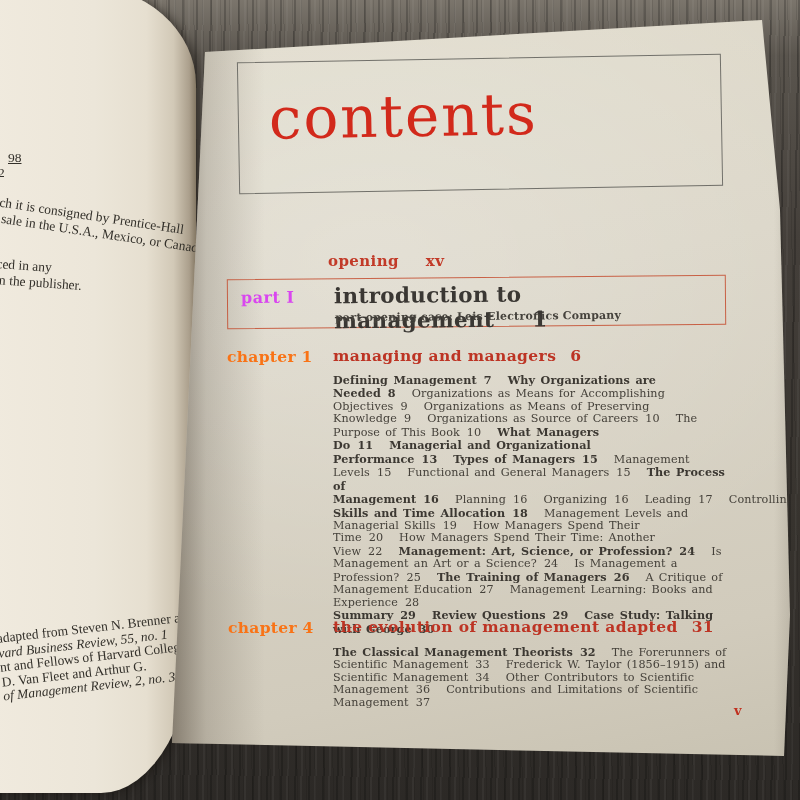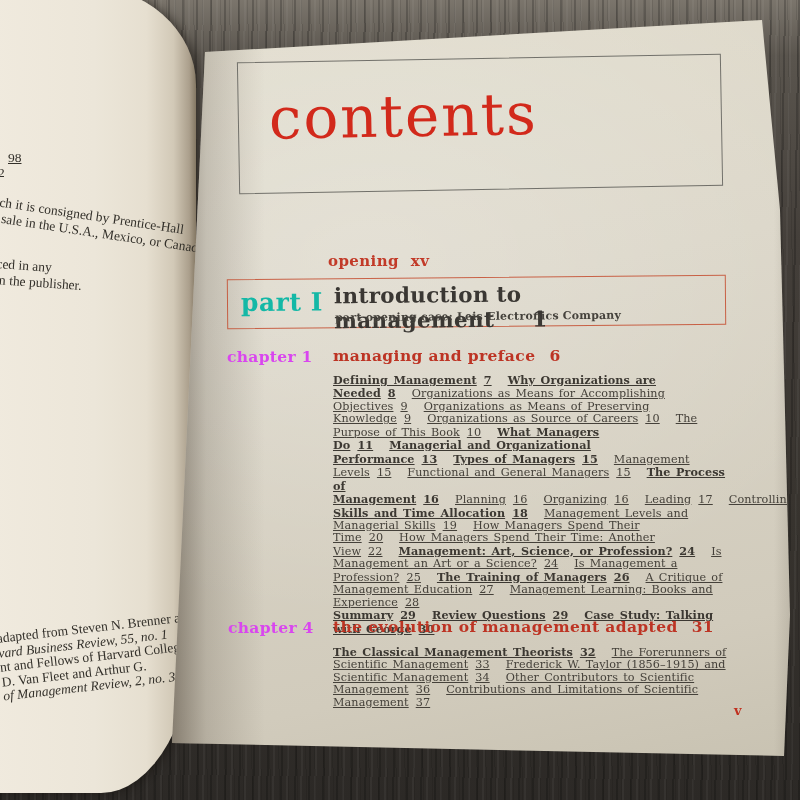--- a/index.html
+++ b/index.html
@@ -65,42 +65,42 @@
     border:1px solid #71706a; transform:rotate(-1deg);
     background:rgba(255,255,255,.03);
   }
   .contents-title{
     position:absolute; left:30px; top:22px;
     font-size:58px; letter-spacing:2px; color:#d2291b; font-weight:500;
   }
 
   
   .preface-row{position:absolute; left:328px; top:252px; font-size:15px; font-weight:bold; color:#c23a28; letter-spacing:.4px;}
-  .preface-row .pgnum{margin-left:12px;}
+  .preface-row .pgnum{margin-left:27px;}
 
   
   .part-box{
     position:absolute; left:227px; top:277px; width:497px; height:48px;
     border:1px solid rgba(196,75,46,.85); transform:rotate(-0.5deg);
   }
-  .part-label{position:absolute; left:13px; top:8px; font-size:25px; font-weight:bold; color:#14b8a6; letter-spacing:.5px;}
+  .part-label{position:absolute; left:13px; top:8px; font-size:16px; font-weight:bold; color:#d946ef; letter-spacing:.5px;}
   .part-title{position:absolute; left:106px; top:4px; font-size:21.5px; font-weight:bold; color:#3a3733; letter-spacing:.3px;}
   .part-title .pgnum{margin-left:38px;}
   .part-case{position:absolute; left:107px; top:32px; font-size:11px; font-weight:bold; color:#45423c; letter-spacing:.2px;}
 
   
-  .chapter-label{position:absolute; font-size:15.5px; font-weight:bold; color:#d946ef; letter-spacing:.3px;text-align:right;}
+  .chapter-label{position:absolute; font-size:15.5px; font-weight:bold; color:#f97316; letter-spacing:.3px;text-align:right;}
   .chapter-title{position:absolute; font-size:15.5px; font-weight:bold; color:#bd3424; letter-spacing:.4px;}
   .chapter-title .pgnum{margin-left:14px;}
   .entries{
     position:absolute; left:333px; width:394px;
     font-size:11.2px; line-height:12.45px; color:#45413a;
     letter-spacing:.1px; word-spacing:1.5px; text-align:left;
   }
-  .entry{margin-right:16px; white-space:normal;text-decoration:underline;}
+  .entry{margin-right:16px; white-space:normal;}
   .entry.b{font-weight:bold; color:#3c3832;}
   .entry .pg{margin-left:7px;}
 
   .folio{position:absolute; left:734px; top:703px; font-size:13px; font-weight:bold; color:#c0301f;}
 </style>
 </head>
 <body>
 
 <div class="left-page"></div>
 
@@ -143,21 +143,21 @@
     <div class="part-box">
       <div class="part-label">part I</div>
       <div class="part-title">
         <span>introduction to management</span><span class="pgnum">1</span>
       </div>
       <div class="part-case">part opening case: Leis Electronics Company</div>
     </div>
 
     <div class="chapter-label" style="left:227px; top:347px;">chapter 1</div>
     <div class="chapter-title" style="left:333px; top:346px;">
-      <span>managing and preface</span><span class="pgnum">6</span>
+      <span>managing and managers</span><span class="pgnum">6</span>
     </div>
     <div class="entries" style="top:374px;"><span class="entry b"><span>Defining Management</span><span class="pg">7</span></span><span class="entry b"><span>Why Organizations are Needed</span><span class="pg">8</span></span><span class="entry"><span>Organizations as Means for Accomplishing Objectives</span><span class="pg">9</span></span><span class="entry"><span>Organizations as Means of Preserving Knowledge</span><span class="pg">9</span></span><span class="entry"><span>Organizations as Source of Careers</span><span class="pg">10</span></span><span class="entry"><span>The Purpose of This Book</span><span class="pg">10</span></span><span class="entry b"><span>What Managers Do</span><span class="pg">11</span></span><span class="entry b"><span>Managerial and Organizational Performance</span><span class="pg">13</span></span><span class="entry b"><span>Types of Managers</span><span class="pg">15</span></span><span class="entry"><span>Management Levels</span><span class="pg">15</span></span><span class="entry"><span>Functional and General Managers</span><span class="pg">15</span></span><span class="entry b"><span>The Process of Management</span><span class="pg">16</span></span><span class="entry"><span>Planning</span><span class="pg">16</span></span><span class="entry"><span>Organizing</span><span class="pg">16</span></span><span class="entry"><span>Leading</span><span class="pg">17</span></span><span class="entry"><span>Controlling</span></span><span class="entry b"><span>Managerial Skills and Time Allocation</span><span class="pg">18</span></span><span class="entry"><span>Management Levels and Managerial Skills</span><span class="pg">19</span></span><span class="entry"><span>How Managers Spend Their Time</span><span class="pg">20</span></span><span class="entry"><span>How Managers Spend Their Time: Another View</span><span class="pg">22</span></span><span class="entry b"><span>Management: Art, Science, or Profession?</span><span class="pg">24</span></span><span class="entry"><span>Is Management an Art or a Science?</span><span class="pg">24</span></span><span class="entry"><span>Is Management a Profession?</span><span class="pg">25</span></span><span class="entry b"><span>The Training of Managers</span><span class="pg">26</span></span><span class="entry"><span>A Critique of Management Education</span><span class="pg">27</span></span><span class="entry"><span>Management Learning: Books and Experience</span><span class="pg">28</span></span><br><span class="entry b"><span>Summary</span><span class="pg">29</span></span><span class="entry b"><span>Review Questions</span><span class="pg">29</span></span><span class="entry b"><span>Case Study: Talking with George</span><span class="pg">30</span></span></div>
 
     <div class="chapter-label" style="left:228px; top:618px;">chapter 4</div>
     <div class="chapter-title" style="left:333px; top:617px;">
       <span>the evolution of management adapted</span><span class="pgnum">31</span>
     </div>
     <div class="entries" style="top:646px;"><span class="entry b"><span>The Classical Management Theorists</span><span class="pg">32</span></span><span class="entry"><span>The Forerunners of Scientific Management</span><span class="pg">33</span></span><span class="entry"><span>Frederick W. Taylor (1856–1915) and Scientific Management</span><span class="pg">34</span></span><span class="entry"><span>Other Contributors to Scientific Management</span><span class="pg">36</span></span><span class="entry"><span>Contributions and Limitations of Scientific Management</span><span class="pg">37</span></span></div>
 
     <div class="folio">v</div>

